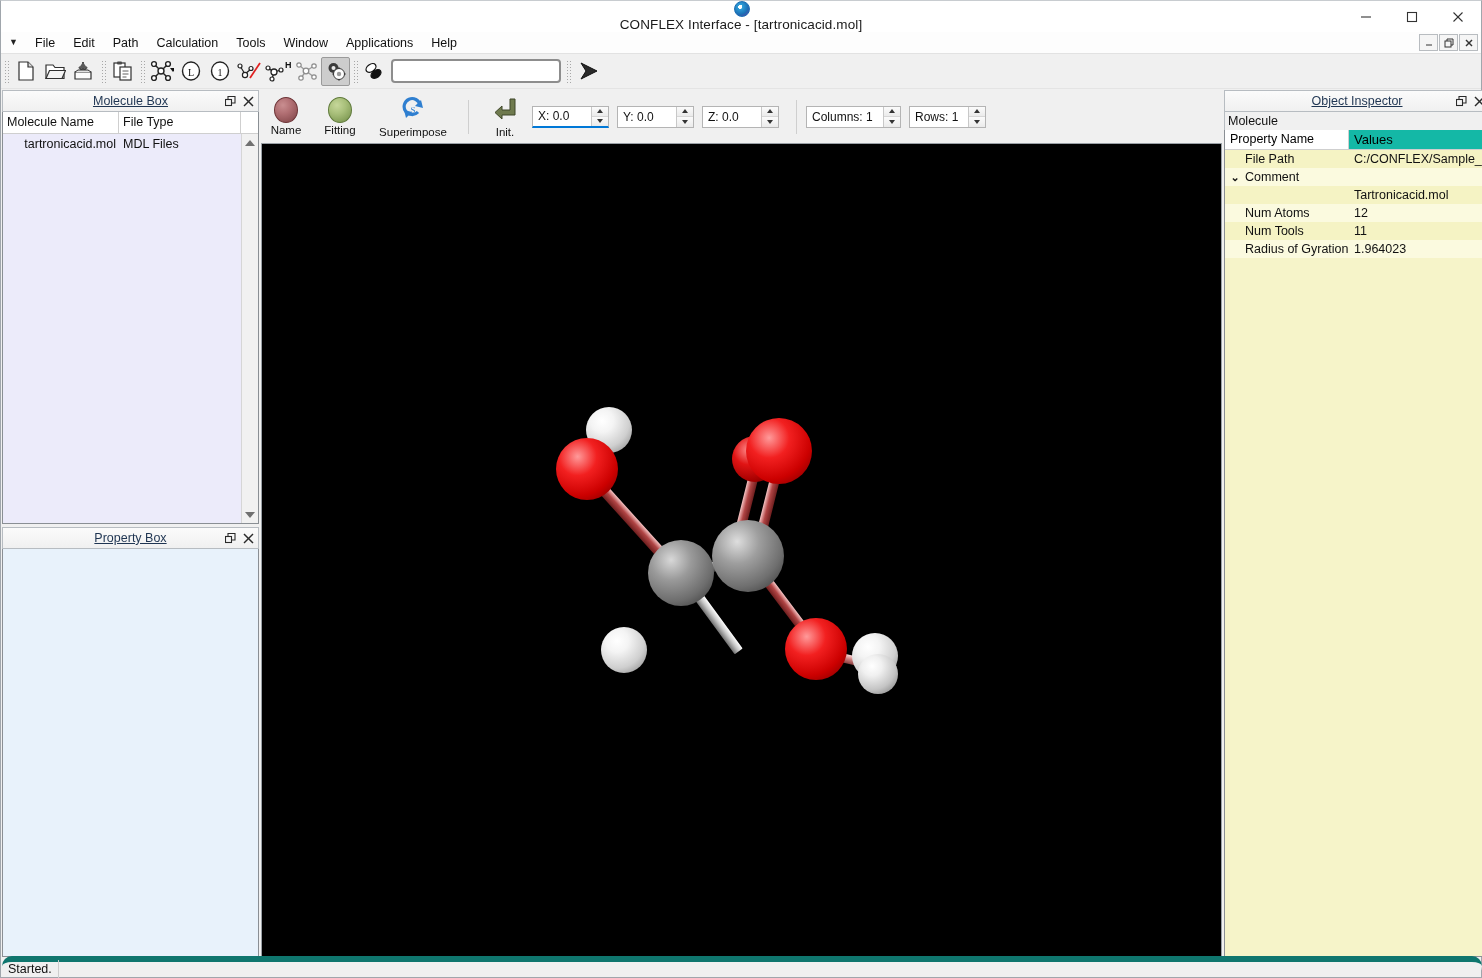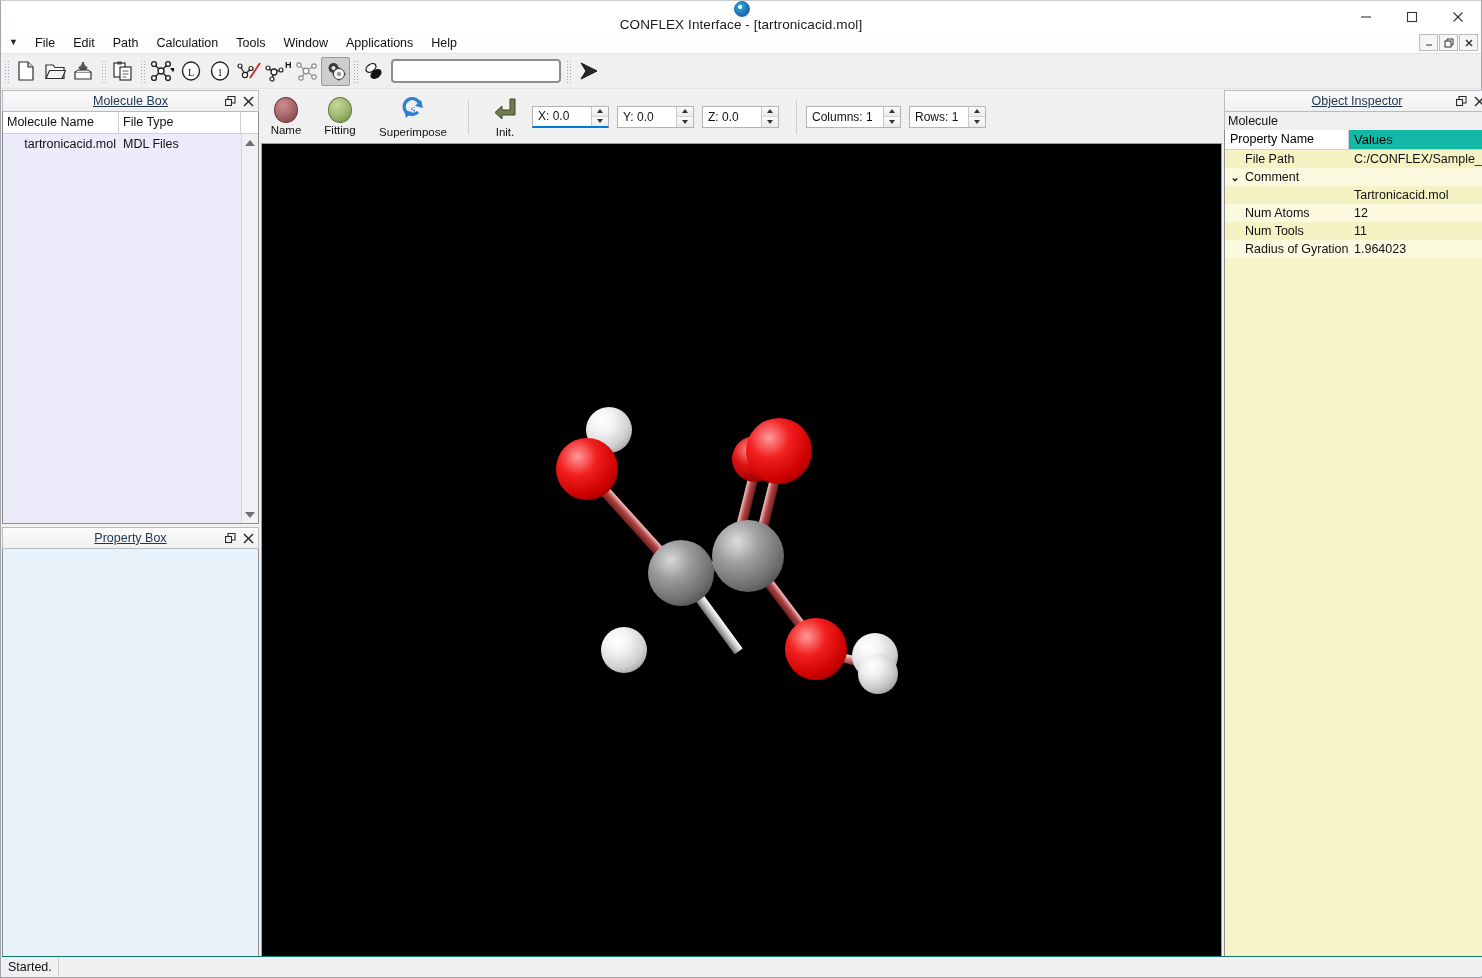--- a/index.html
+++ b/index.html
@@ -217,22 +217,22 @@
   .oi-row { display: flex; height: 18px; align-items: center; font-size: 12.5px; color: #111; }
   .oi-row .c-name { width: 124px; display: flex; align-items: center; }
   .oi-row .c-val { flex: 1; padding-left: 5px; overflow: hidden; white-space: nowrap; }
   .oi-row .chev { width: 20px; text-align: center; font-size: 11px; font-weight: bold; }
   .shade-a { background: #f5f3c4; }
   .shade-b { background: #fbfadf; }
 
   
   .statusbar {
     position: absolute; left: 1px; bottom: 1px; width: 1480px; height: 20px;
-    background: #f0f0f0; border-top: 1px solid #0f766e;
-    display: flex; align-items: center;
+    background: #f0f0f0; border-top: 6px solid #0f766e;
+    display: flex; align-items: center; border-radius: 10px;
   }
   .status-cell {
     padding: 0 6px; font-size: 12.5px; color: #111; height: 18px;
     display: flex; align-items: center; border-right: 1px solid #cdcdcd;
   }
 </style>
 </head>
 <body>
 
 <div id="app">

